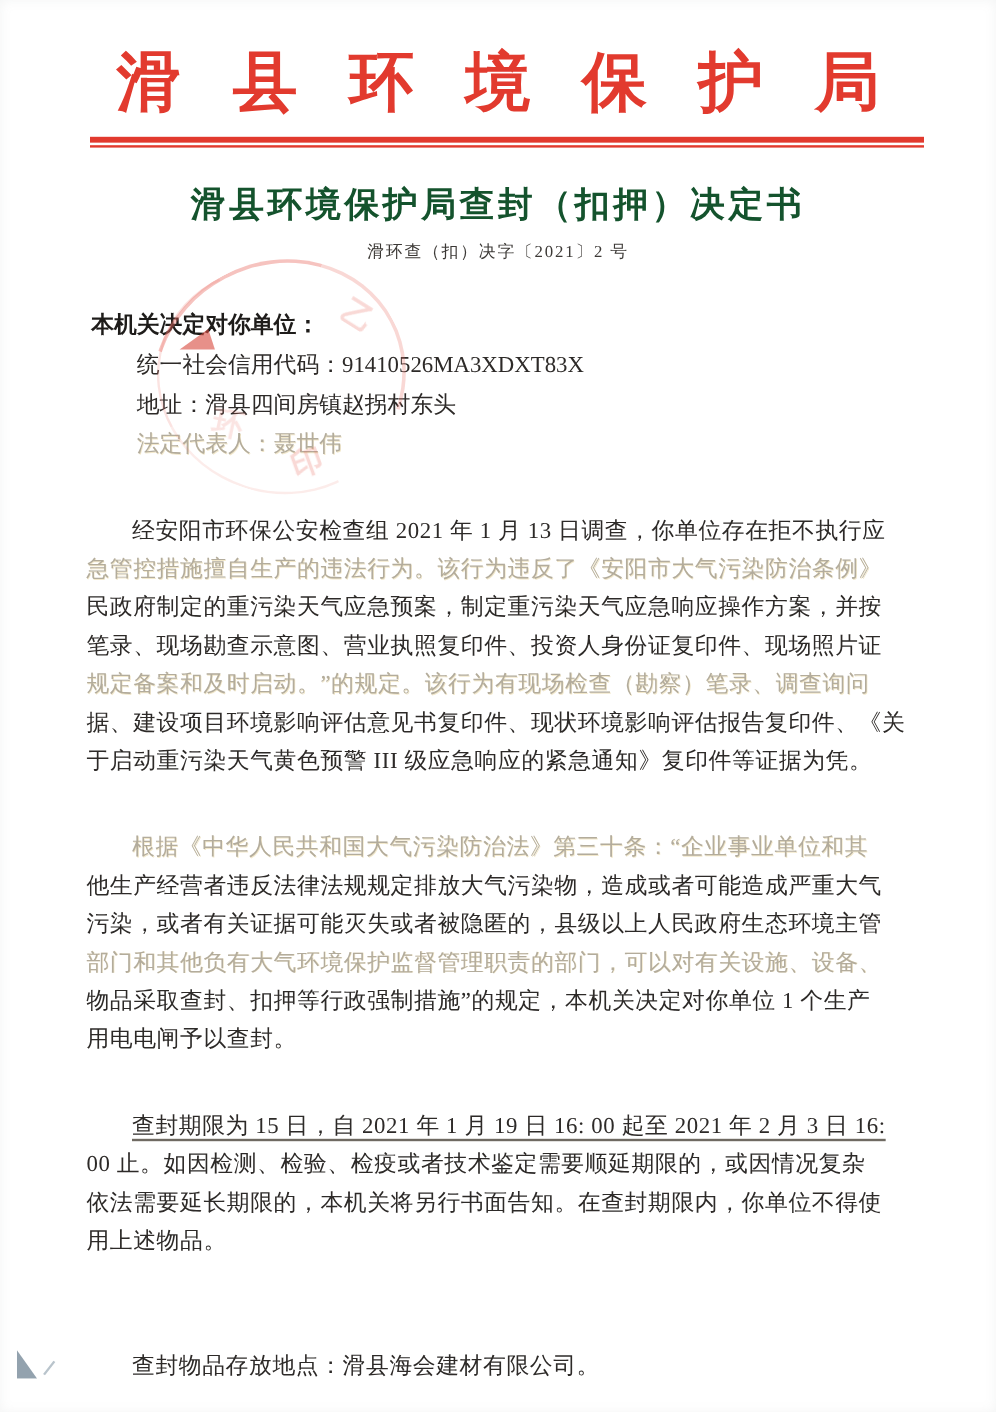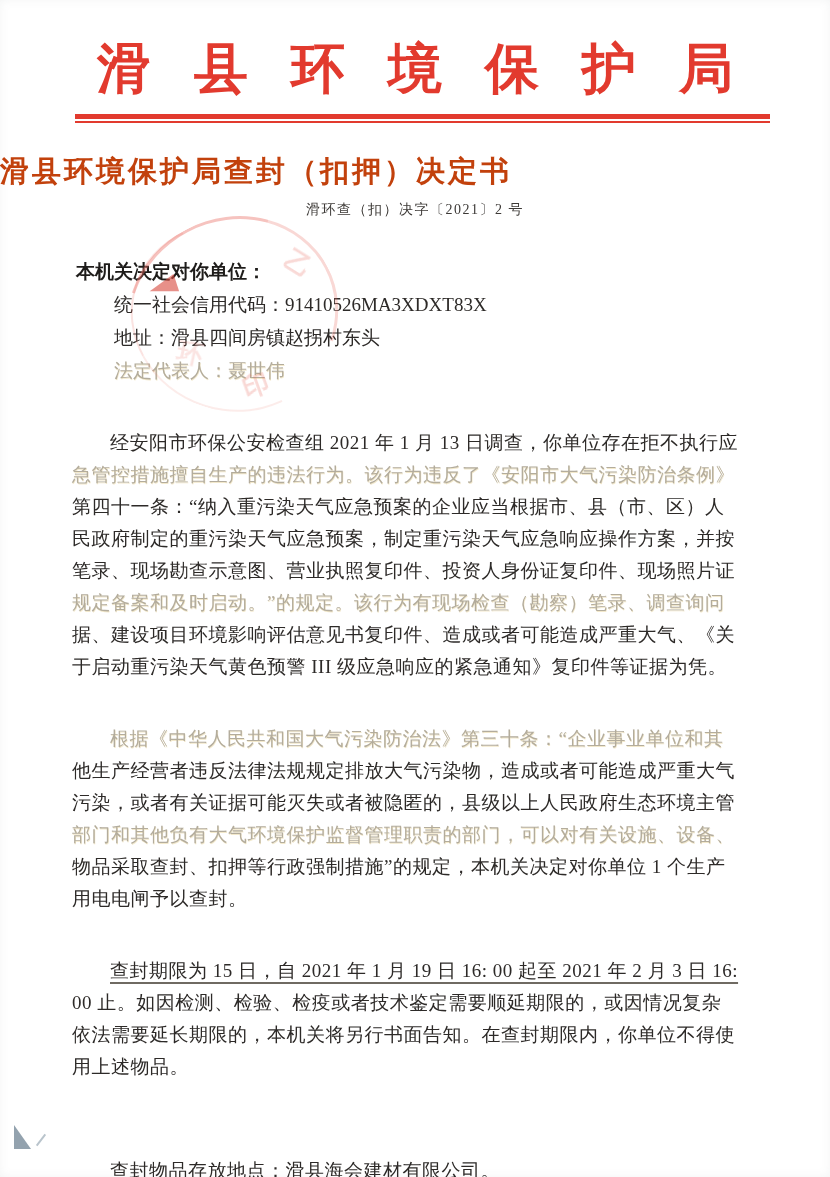--- a/index.html
+++ b/index.html
@@ -24,24 +24,25 @@
     white-space: nowrap;
     line-height: 1;
   }
   .red-rule { margin: 18px 60px 0 75px; }
   .red-rule .thick { height: 5px; }
   .red-rule .gap   { height: 2px; background: #ffffff; }
   .red-rule .thin  { height: 2px; }
   
   .doc-title {
     margin-top: 32px;
+    text-align: center;
     font-size: 29px;
     font-weight: 700;
     letter-spacing: 3px;
-    color: #c2410c;
+    color: #14532d;
     line-height: 1.15;
   }
   .doc-number {
     margin-top: 13px;
     text-align: center;
     font-size: 14px;
     letter-spacing: 1.5px;
     color: #3c3936;
   }
   
@@ -151,25 +152,24 @@
   <div class="recipient">
     <p class="company">本机关决定对你单位：</p>
     <p class="detail">统一社会信用代码：91410526MA3XDXT83X</p>
     <p class="detail">地址：滑县四间房镇赵拐村东头</p>
     <p class="detail faint">法定代表人：聂世伟</p>
   </div>
 
   <div class="doc-body">
       <div class="line indent">经安阳市环保公安检查组 2021 年 1 月 13 日调查，你单位存在拒不执行应</div>
       <div class="line faint">急管控措施擅自生产的违法行为。该行为违反了《安阳市大气污染防治条例》</div>
-      <div class="line">第四十一条：“纳入重污染天气应急预案的企业应当根据市、县（市、区）人</div>
       <div class="line">民政府制定的重污染天气应急预案，制定重污染天气应急响应操作方案，并按</div>
       <div class="line">笔录、现场勘查示意图、营业执照复印件、投资人身份证复印件、现场照片证</div>
       <div class="line faint">规定备案和及时启动。”的规定。该行为有现场检查（勘察）笔录、调查询问</div>
-      <div class="line">据、建设项目环境影响评估意见书复印件、造成或者可能造成严重大气、《关</div>
+      <div class="line">据、建设项目环境影响评估意见书复印件、现状环境影响评估报告复印件、《关</div>
       <div class="line">于启动重污染天气黄色预警 III 级应急响应的紧急通知》复印件等证据为凭。</div>
       <div class="line indent faint">根据《中华人民共和国大气污染防治法》第三十条：“企业事业单位和其</div>
       <div class="line">他生产经营者违反法律法规规定排放大气污染物，造成或者可能造成严重大气</div>
       <div class="line">污染，或者有关证据可能灭失或者被隐匿的，县级以上人民政府生态环境主管</div>
       <div class="line faint">部门和其他负有大气环境保护监督管理职责的部门，可以对有关设施、设备、</div>
       <div class="line">物品采取查封、扣押等行政强制措施”的规定，本机关决定对你单位 1 个生产</div>
       <div class="line">用电电闸予以查封。</div>
       <div class="line indent underlined">查封期限为 15 日，自 2021 年 1 月 19 日 16: 00 起至 2021 年 2 月 3 日 16:</div>
       <div class="line">00 止。如因检测、检验、检疫或者技术鉴定需要顺延期限的，或因情况复杂</div>
       <div class="line">依法需要延长期限的，本机关将另行书面告知。在查封期限内，你单位不得使</div>

